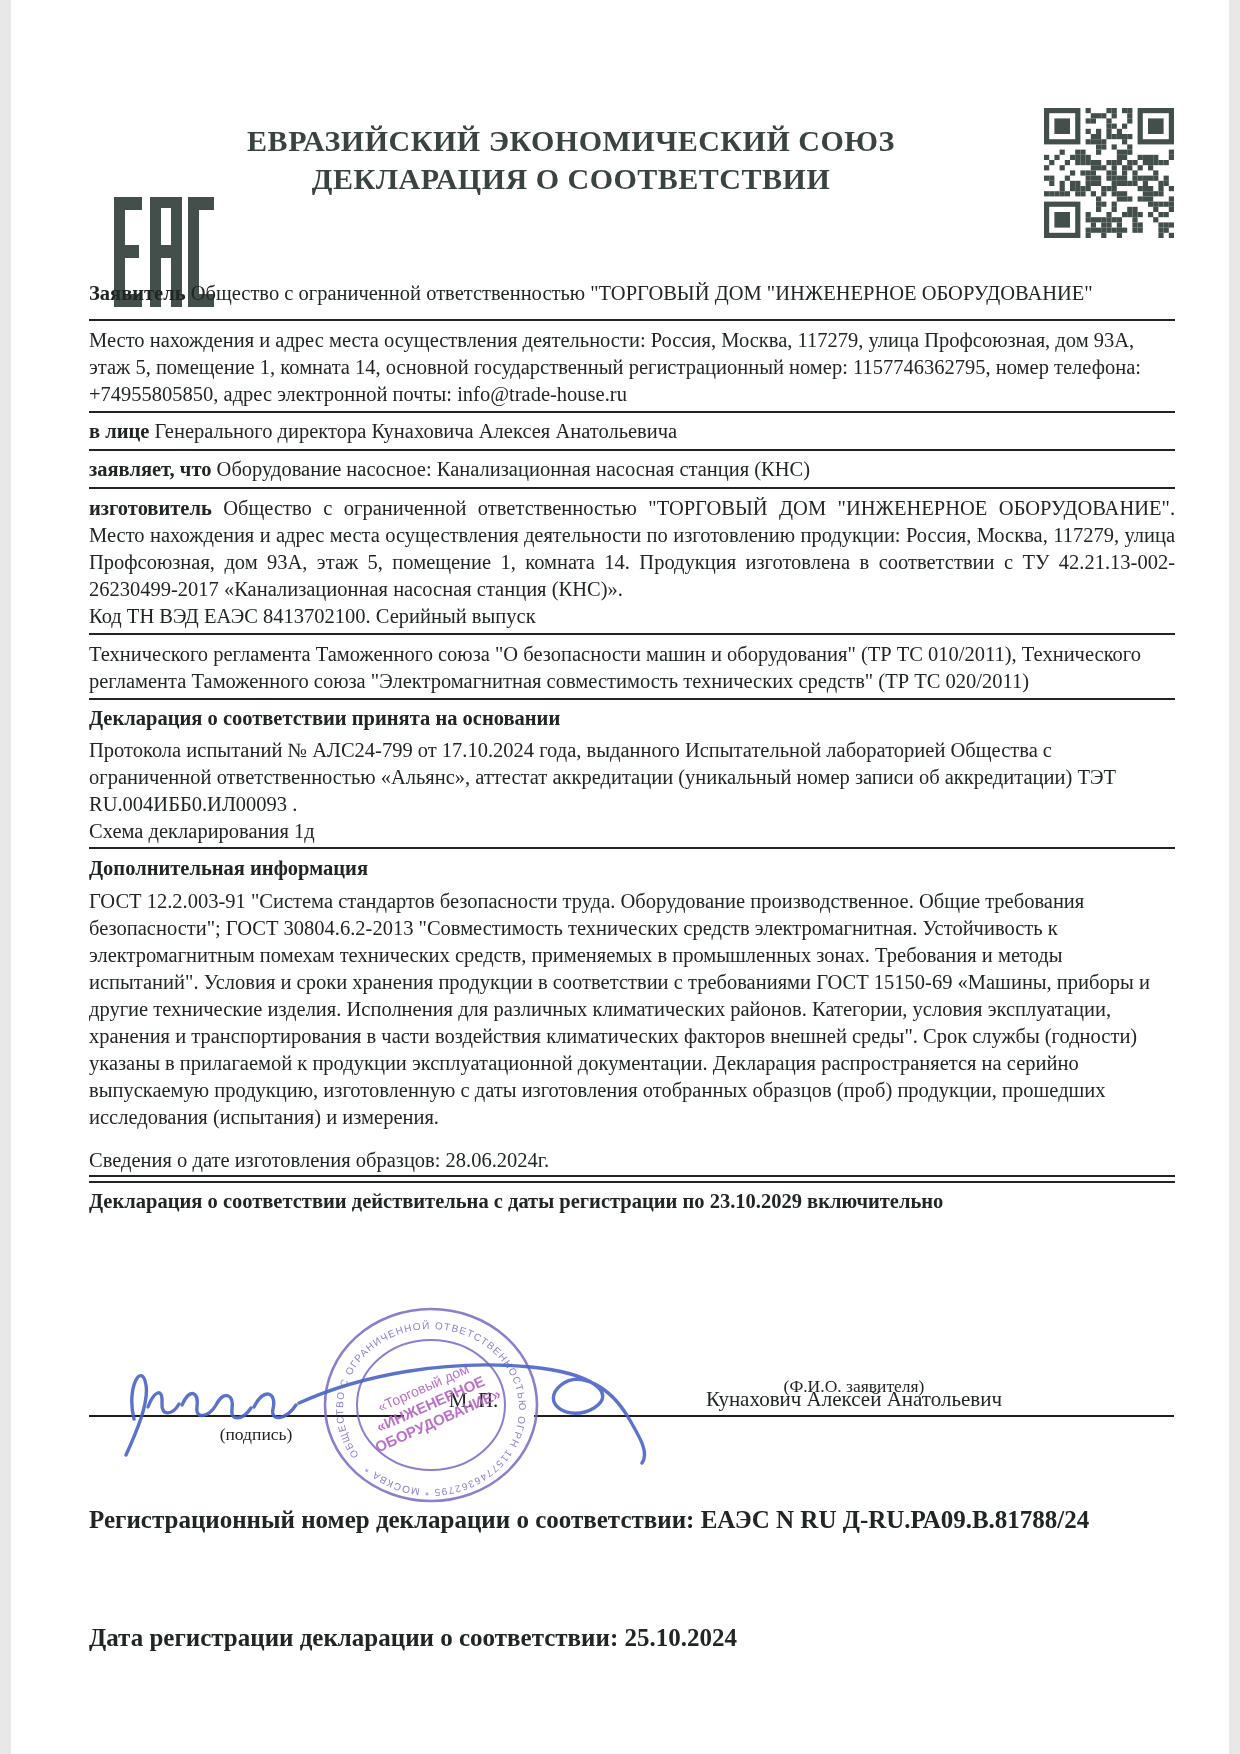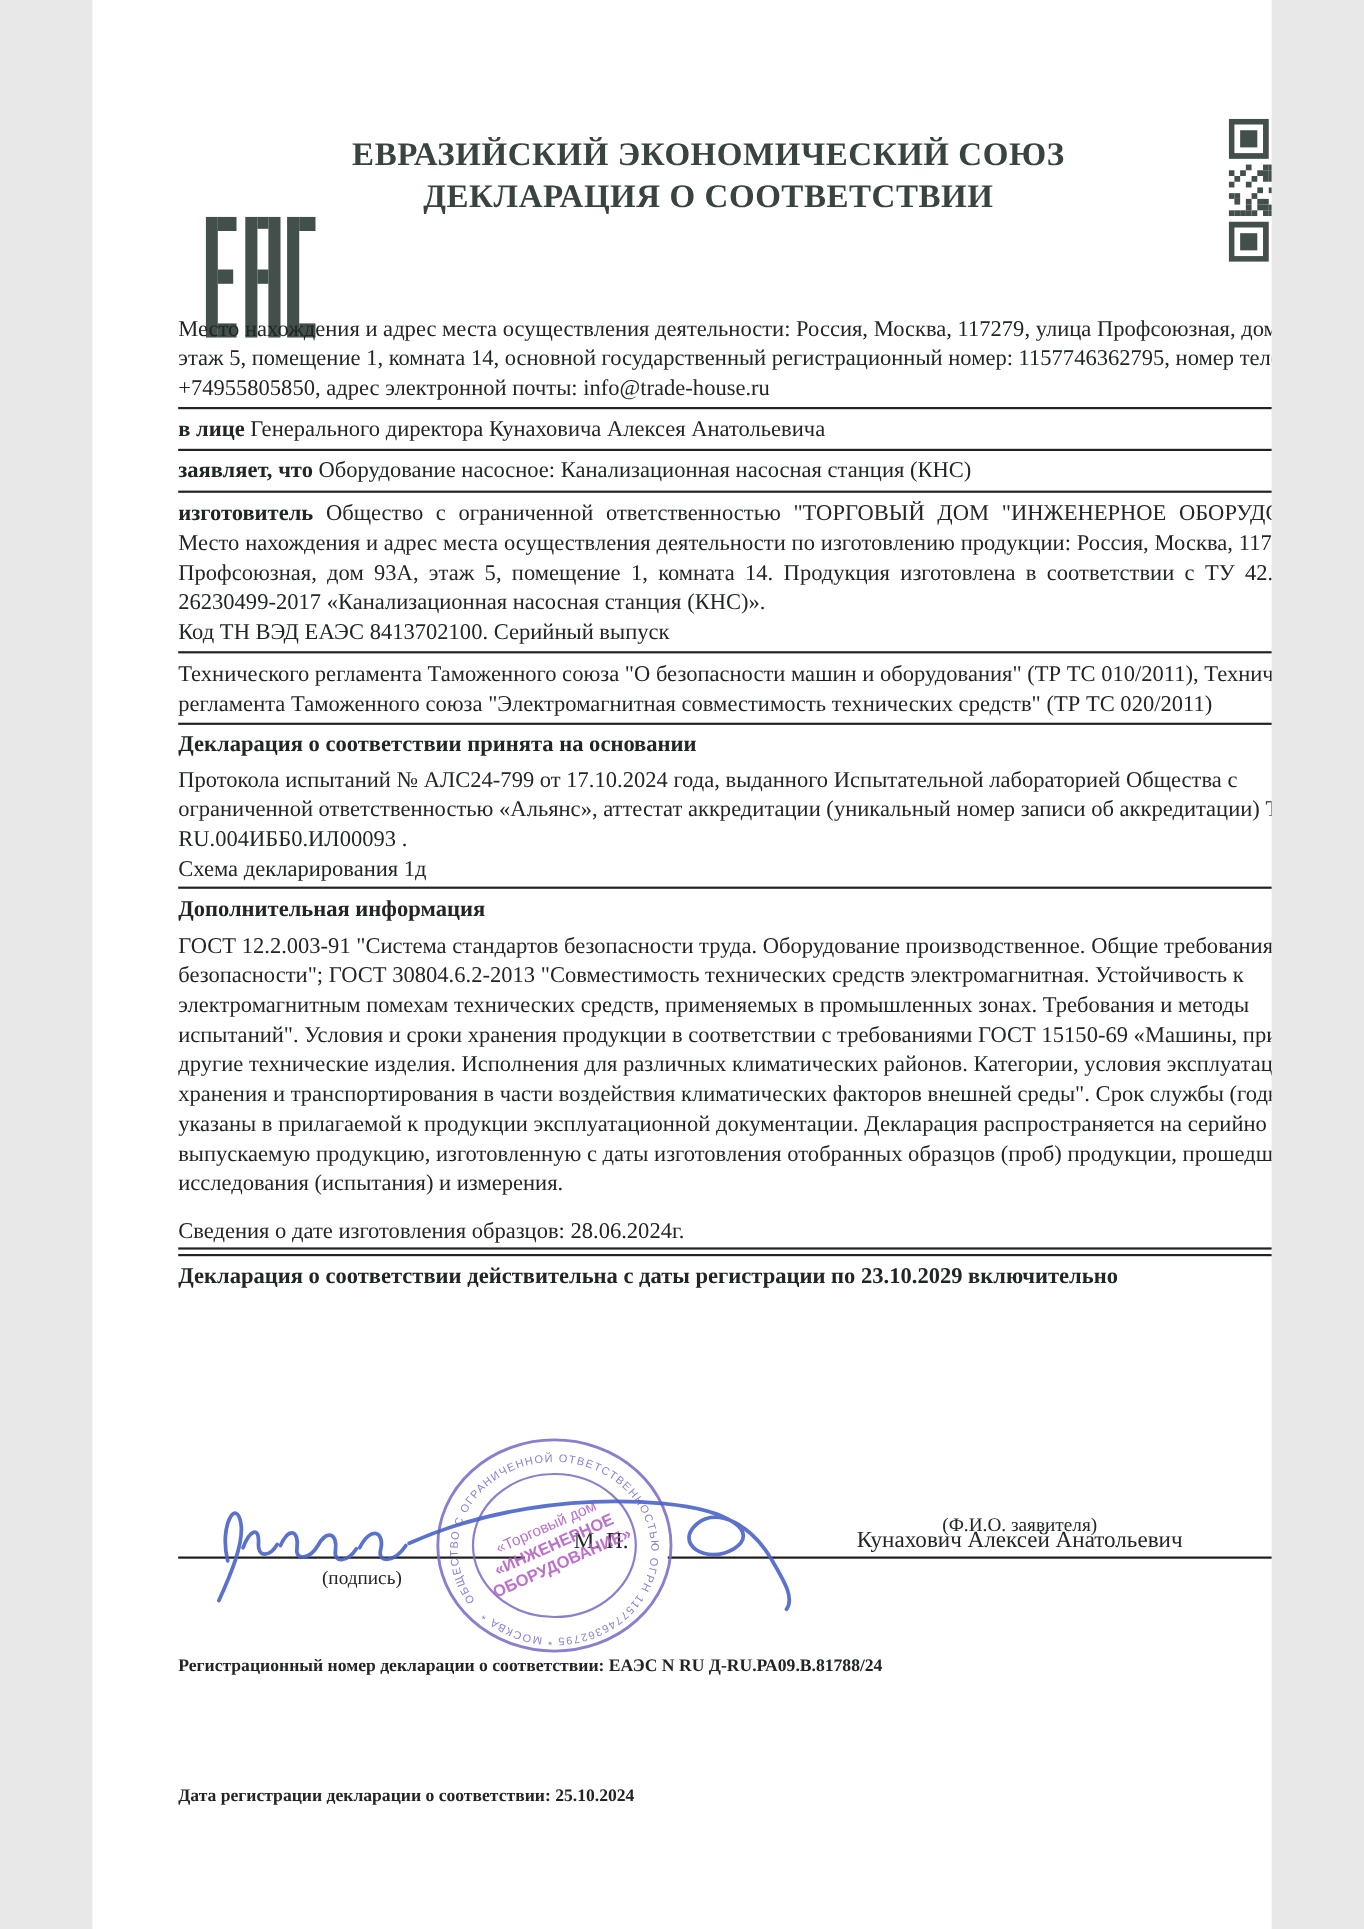--- a/index.html
+++ b/index.html
@@ -1,18 +1,18 @@
 <!DOCTYPE html>
 <html><head>
 <meta charset="utf-8">
 <style>
   html,body{margin:0;padding:0;background:#e8e8e8;}
   .page{
     position:relative;
-    width:1072px;height:1754px;
+    width:1218px;height:1754px;
     margin:0 auto;
     background:#ffffff;
     font-family:"Liberation Serif","DejaVu Serif",serif;
     color:#202624;
     overflow:hidden;
   }
   
   .titles{
     position:absolute;top:122px;left:60px;width:1000px;
     text-align:center;font-weight:bold;font-size:30px;line-height:38px;
@@ -47,21 +47,21 @@
   .sigline.left{left:78px;width:315px;top:1415px;}
   .sigline.right{left:523px;width:640px;top:1415px;}
   .mp{position:absolute;left:415px;top:1388px;width:95px;text-align:center;font-size:21px;}
   .fio-name{position:absolute;left:523px;top:1387px;width:640px;text-align:center;font-size:21px;}
   .sub-label{position:absolute;font-size:17.5px;text-align:center;}
   .sub-podpis{left:90px;width:310px;top:1424px;}
   .sub-fio{left:523px;width:640px;top:1376px;}
   .stamp{position:absolute;left:308px;top:1303px;opacity:.88;}
   .signature{position:absolute;left:95px;top:1345px;}
   
-  .footer-line{position:absolute;left:78px;width:1086px;font-weight:bold;font-size:16px;}
+  .footer-line{position:absolute;left:78px;width:1086px;font-weight:bold;font-size:25px;}
   .f-reg{top:1506px;}
   .f-date{top:1624px;}
 </style>
 </head>
 <body>
 
 <div class="page">
 
   <div class="titles">
     <div>ЕВРАЗИЙСКИЙ ЭКОНОМИЧЕСКИЙ СОЮЗ</div>
@@ -315,20 +315,21 @@
         <rect x="19" y="1" width="5" height="5" fill="#ffffff"></rect>
         <rect x="20" y="2" width="3" height="3" fill="#434f4a"></rect>
         <rect x="0" y="18" width="7" height="7" fill="#434f4a"></rect>
         <rect x="1" y="19" width="5" height="5" fill="#ffffff"></rect>
         <rect x="2" y="20" width="3" height="3" fill="#434f4a"></rect>
       </svg>
   </div>
 
   <div class="bodytext">
 
+    <p class="para p-applicant rule"><b>Заявитель</b> <span>Общество с ограниченной ответственностью "ТОРГОВЫЙ ДОМ "ИНЖЕНЕРНОЕ ОБОРУДОВАНИЕ"</span></p>
 
     <p class="para p-address rule"><span>Место нахождения и адрес места осуществления деятельности: Россия, Москва, 117279, улица Профсоюзная, дом 93А, этаж 5, помещение 1, комната 14, основной государственный регистрационный номер: 1157746362795, номер телефона: +74955805850, адрес электронной почты: info@trade-house.ru</span></p>
 
     <p class="para p-person rule"><b>в лице</b> <span>Генерального директора Кунаховича Алексея Анатольевича</span></p>
 
     <p class="para p-declares rule"><b>заявляет, что</b> <span>Оборудование насосное: Канализационная насосная станция (КНС)</span></p>
 
     <p class="para p-manufacturer"><b>изготовитель</b> <span>Общество с ограниченной ответственностью "ТОРГОВЫЙ ДОМ "ИНЖЕНЕРНОЕ ОБОРУДОВАНИЕ". Место нахождения и адрес места осуществления деятельности по изготовлению продукции: Россия, Москва, 117279, улица Профсоюзная, дом 93А, этаж 5, помещение 1, комната 14. Продукция изготовлена в соответствии с ТУ 42.21.13-002-26230499-2017 «Канализационная насосная станция (КНС)».</span></p>
 
     <p class="para p-tnved rule">Код ТН ВЭД ЕАЭС 8413702100. Серийный выпуск</p>

